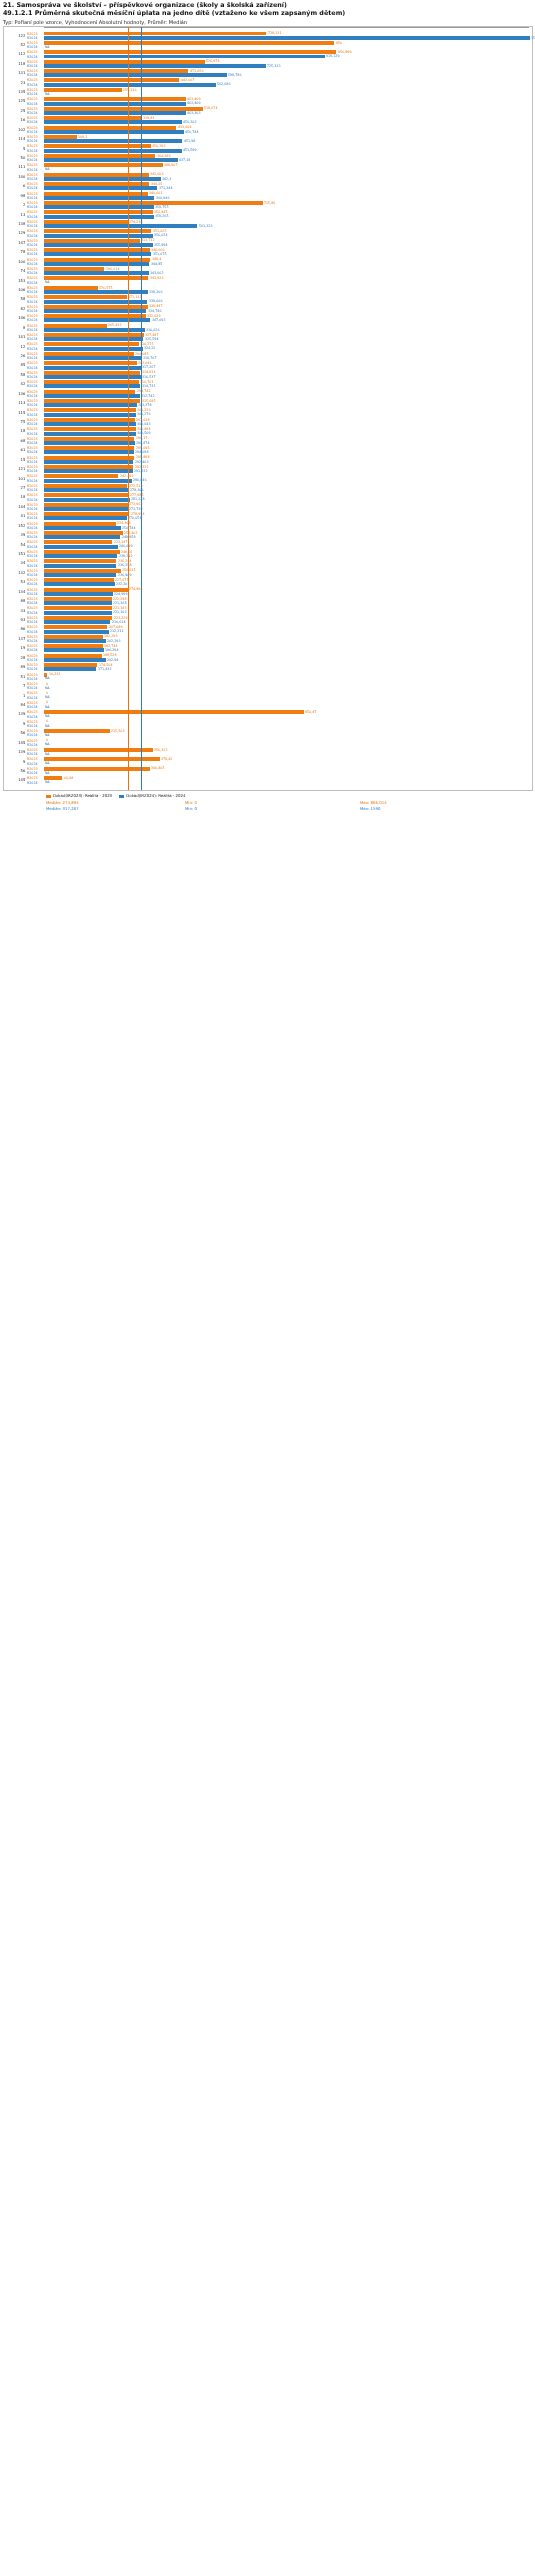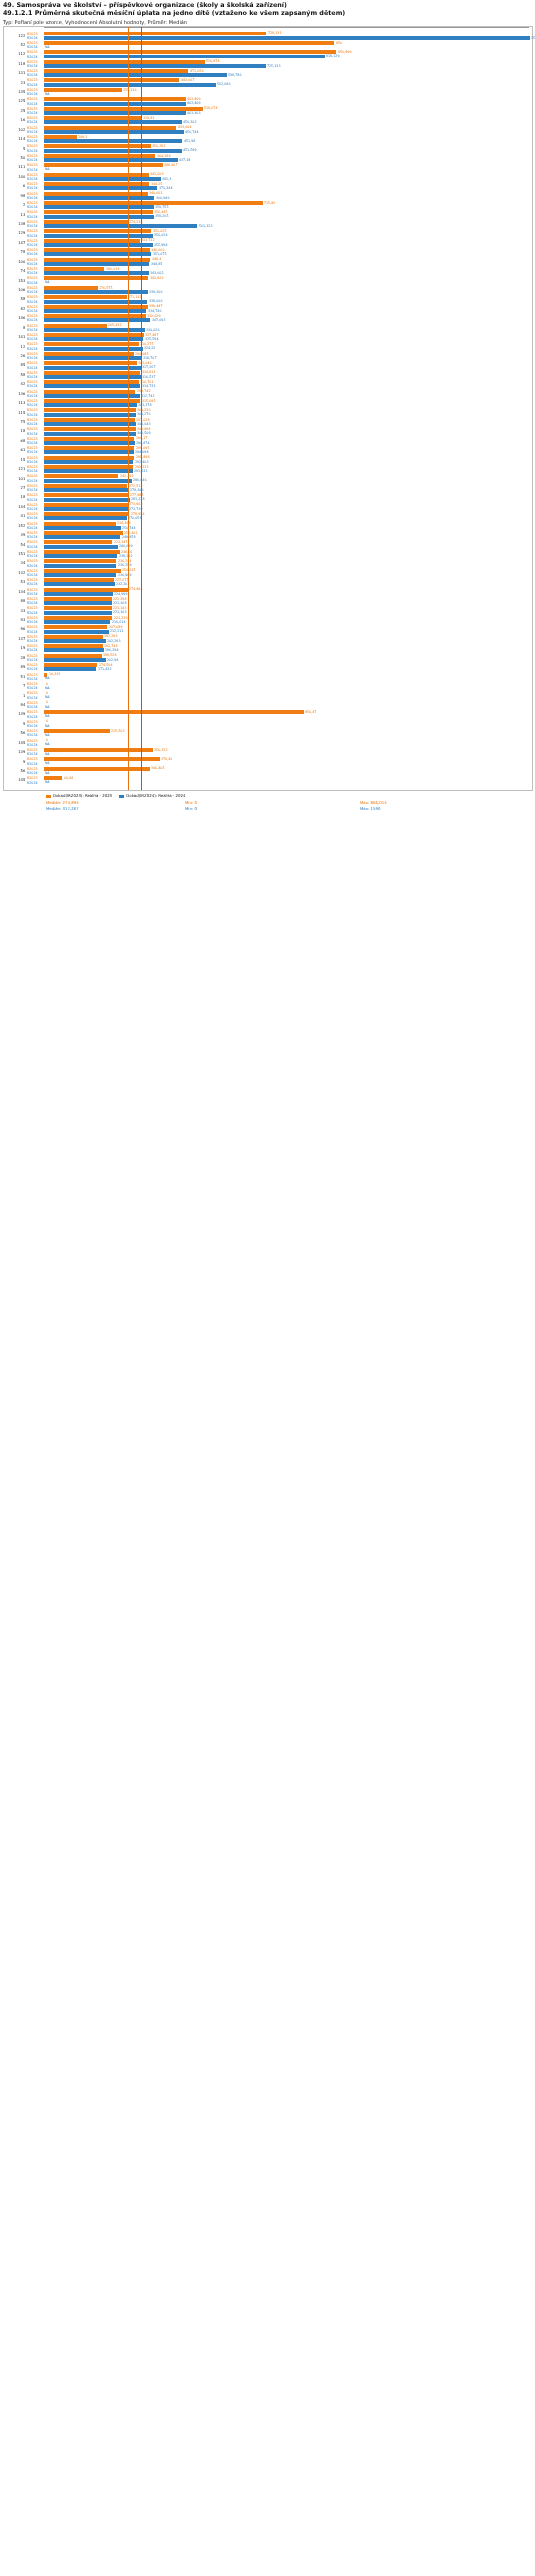--- a/index.html
+++ b/index.html
@@ -34,21 +34,21 @@
   .stats .o{color:#e8730c;}
   .stats .b{color:#2f7bbf;}
   .statline{line-height:5.7px;}
   .footerwrap{margin:0 2.9px;}
 </style>
 </head>
 <body>
 
 <div id="page">
   <div class="title">
-    <div>49. Samospráva ve školství – příspěvkové organizace (školy a školská zařízení)</div>
+    <div>21. Samospráva ve školství – příspěvkové organizace (školy a školská zařízení)</div>
     <div>49.1.2.1 Průměrná skutečná měsíční úplata na jedno dítě (vztaženo ke všem zapsaným dětem)</div>
   </div>
   <div class="subtitle">Typ: Pořlaní pole vzorce, Vyhodnocení Absolutní hodnoty, Průměr: Medián</div>
 
   <div class="chartwrap">
     <div class="plot" id="plot" style="height: 763px;">
         <div class="toprule"></div>
         <div class="rowlabel" style="top: 6.4px;">122</div>
         <div class="serieslabel s2023" style="top: 4.3px;">R2023</div>
         <div class="bar bar2023" style="left: 40px; top: 4.3px; width: 222px;"></div>

